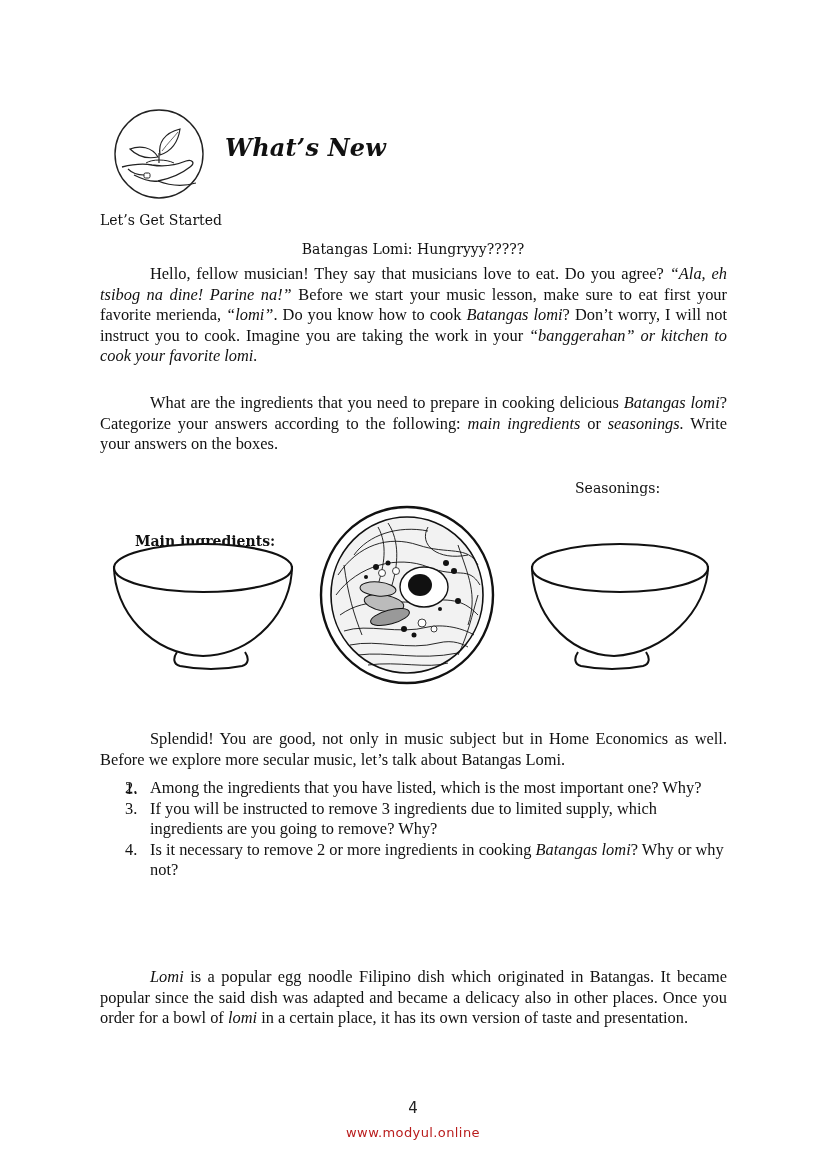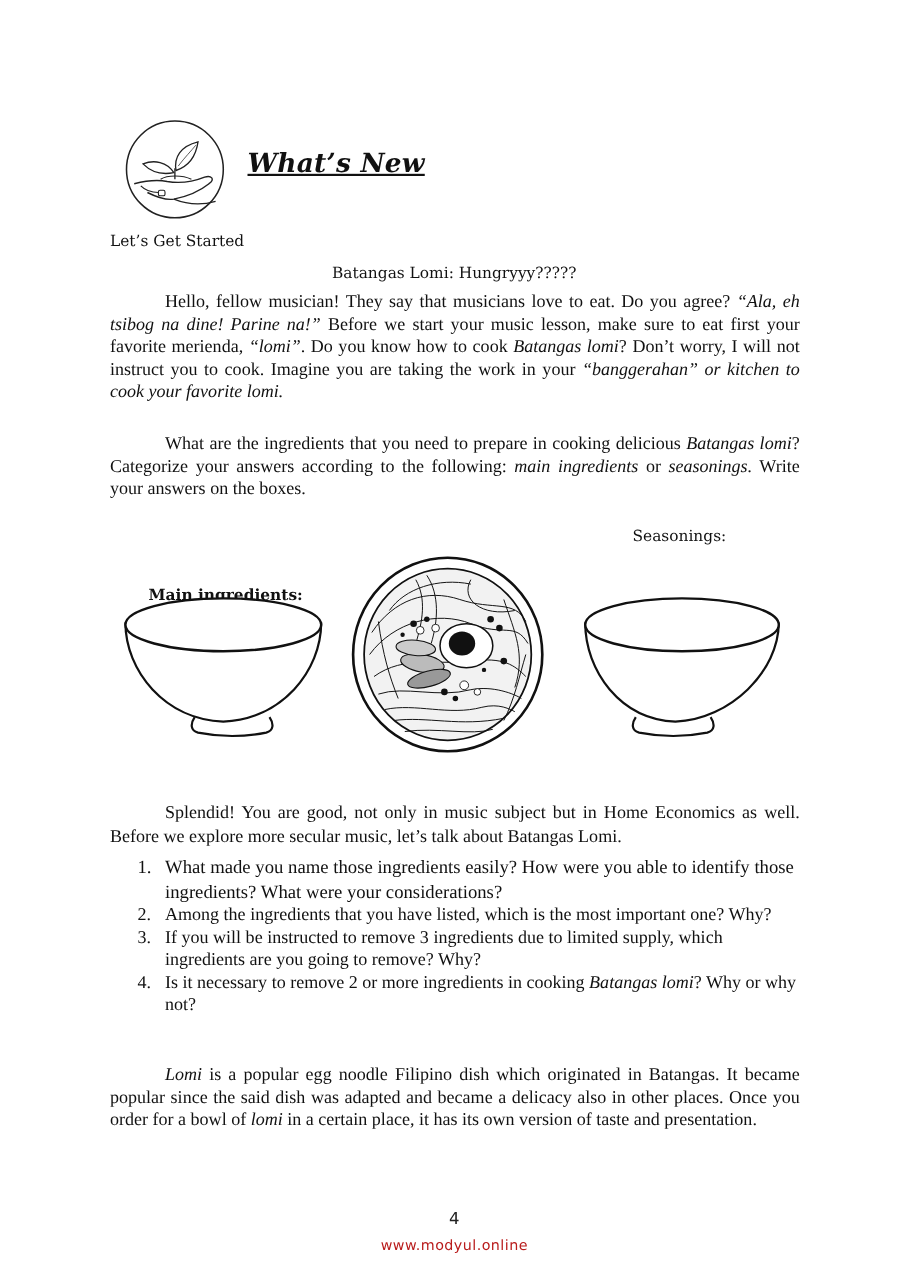--- a/index.html
+++ b/index.html
@@ -1,19 +1,19 @@
 <!DOCTYPE html>
 <html><head>
 <meta charset="utf-8">
 <style>
   html, body { margin: 0; padding: 0; background: #ffffff; }
   body { width: 826px; height: 1169px; position: relative; overflow: hidden; color: #111; font-family: "DejaVu Serif", "Liberation Serif", serif; }
   .abs { position: absolute; }
   .header-icon { left: 112px; top: 107px; width: 94px; height: 94px; }
-  .section-title { left: 225px; top: 133px; font-family: "DejaVu Serif", serif; font-weight: bold; font-style: italic; font-size: 24px; letter-spacing: 0.2px; text-decoration: underline; }
+  .section-title { left: 225px; top: 133px; font-family: "DejaVu Serif", serif; font-weight: bold; font-style: italic; font-size: 24px; letter-spacing: 0.2px; }
   .subheading { left: 100px; top: 212px; font-weight: normal; font-size: 14px; font-family: "DejaVu Serif", serif; }
   .story-title { left: 0; width: 826px; top: 241px; text-align: center; font-weight: normal; font-size: 14px; }
   .body { left: 100px; width: 627px; font-family: "Liberation Serif", serif; font-size: 16.4px; line-height: 20.6px; text-align: justify; }
   .body p { margin: 0; text-indent: 50px; }
   .body i { font-style: italic; }
   .p1 { top: 264px; }
   .p2 { top: 393px; }
   .label-main { left: 135px; top: 533px; font-weight: bold; font-size: 14px; }
   .label-season { left: 575px; top: 480px; font-weight: normal; font-size: 14px; }
   .bowl-left { left: 110px; top: 540px; width: 186px; height: 132px; }
@@ -128,21 +128,21 @@
     <path d="M4 26 C 4 70, 36 114, 86 116 C 136 114, 180 70, 180 26" fill="#fff" stroke="#111" stroke-width="2"></path>
     <ellipse cx="92" cy="28" rx="88" ry="24" fill="#fff" stroke="#111" stroke-width="2.2"></ellipse>
   </svg>
 </div>
 
 <div class="abs body p3">
   <p>Splendid! You are good, not only in music subject but in Home Economics as well. Before we explore more secular music, let’s talk about Batangas Lomi.</p>
 </div>
 
 <ol class="abs qlist">
-  <li class="q1"><span class="num">1.</span><span>What made you name those ingredients easily? How were you able to identify those ingredients? What were your considerations?</span></li>
+  <li class="q1"><span class="num">1.</span></li>
   <li><span class="num">2.</span><span>Among the ingredients that you have listed, which is the most important one? Why?</span></li>
   <li><span class="num">3.</span><span>If you will be instructed to remove 3 ingredients due to limited supply, which ingredients are you going to remove? Why?</span></li>
   <li><span class="num">4.</span><span>Is it necessary to remove 2 or more ingredients in cooking </span><i>Batangas lomi</i><span>? Why or why not?</span></li>
 </ol>
 
 <div class="abs body p4">
   <p><i>Lomi</i><span> is a popular egg noodle Filipino dish which originated in Batangas. It became popular since the said dish was adapted and became a delicacy also in other places. Once you order for a bowl of </span><i>lomi</i><span> in a certain place, it has its own version of taste and presentation.</span></p>
 </div>
 
 <div class="abs page-number">4</div>

